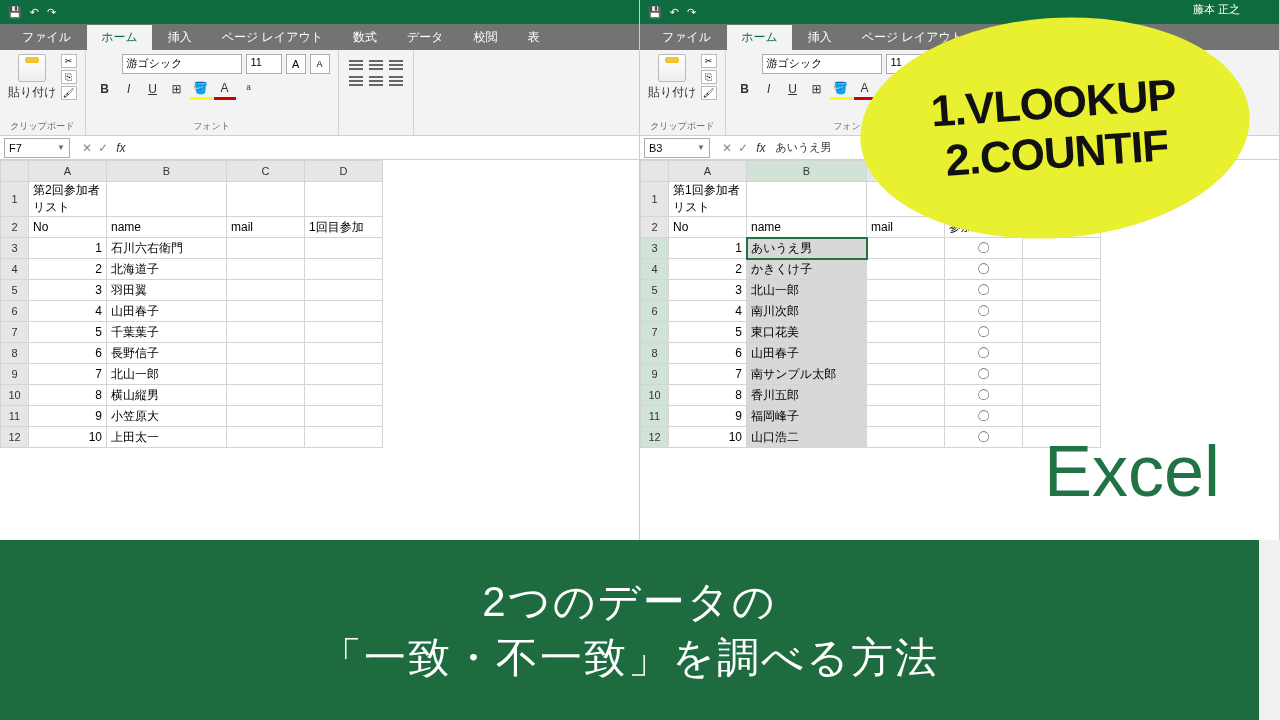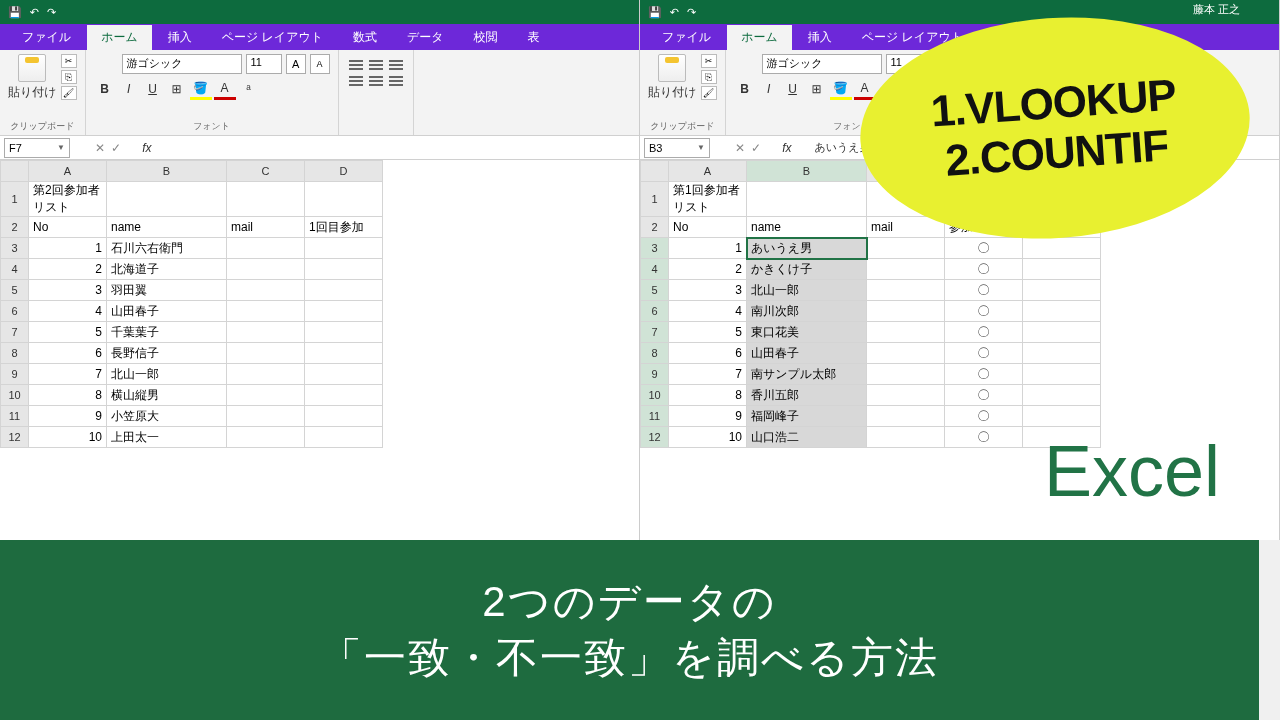--- a/index.html
+++ b/index.html
@@ -4,21 +4,21 @@
 <style>
 * { margin: 0; padding: 0; box-sizing: border-box; font-family: "Yu Gothic", "游ゴシック", sans-serif; }
 body { width: 1280px; height: 720px; background: #f0f0f0; overflow: hidden; position: relative; }
 
 .windows { display: flex; width: 1280px; height: 540px; }
 .window { flex: 1; border-right: 1px solid #ccc; background: #fff; display: flex; flex-direction: column; }
 
 .titlebar { background: #0d6b3e; height: 24px; display: flex; align-items: center; padding: 0 8px; gap: 8px; }
 .titlebar .tb-icon { color: #fff; font-size: 11px; }
 
-.tabs { background: #6d28d9; height: 26px; display: flex; align-items: flex-end; padding-left: 8px; gap: 2px; }
+.tabs { background: #737373; height: 26px; display: flex; align-items: flex-end; padding-left: 8px; gap: 2px; }
 .tab { padding: 4px 14px; color: #fff; font-size: 12px; cursor: pointer; }
 .tab.active { background: #f3f3f3; color: #0d6b3e; }
 
 .ribbon { background: #f3f3f3; height: 86px; display: flex; border-bottom: 1px solid #d0d0d0; }
 .ribbon-group { border-right: 1px solid #d4d4d4; padding: 4px 8px 2px; display: flex; flex-direction: column; justify-content: space-between; }
 .ribbon-group-label { font-size: 9px; color: #666; text-align: center; margin-top: 18px; }
 .paste-btn { display: flex; flex-direction: column; align-items: center; font-size: 12px; color: #333; gap: 2px; }
 .paste-icon { width: 28px; height: 28px; background: linear-gradient(#fff,#eee); border: 1px solid #bbb; border-radius: 2px; position: relative; }
 .paste-icon::after { content: ""; position: absolute; top: 2px; left: 6px; width: 14px; height: 6px; background: #f4c430; border-radius: 2px; }
 .mini-btns { display: flex; flex-direction: column; gap: 2px; margin-left: 4px; }
@@ -31,21 +31,21 @@
 .font-size { width: 36px; }
 .grow { font-size: 11px; border: 1px solid #ababab; background: #fff; width: 20px; height: 20px; }
 .btn-row { display: flex; gap: 2px; }
 .fmt-btn { width: 22px; height: 22px; border: none; background: transparent; font-size: 12px; color: #333; display: flex; align-items: center; justify-content: center; }
 .fmt-btn.b { font-weight: bold; }
 .fmt-btn.i { font-style: italic; }
 .fmt-btn.u { text-decoration: underline; }
 .color-under { border-bottom: 3px solid #c00; }
 .fill-under { border-bottom: 3px solid #ff0; }
 
-.namebox-row { height: 24px; border-bottom: 1px solid #d0d0d0; display: flex; align-items: center; background: #fff; gap: 13px; }
+.namebox-row { height: 24px; border-bottom: 1px solid #d0d0d0; display: flex; align-items: center; background: #fff; }
 .namebox { border: 1px solid #ababab; width: 66px; height: 20px; margin: 0 4px; font-size: 11px; padding: 1px 4px; display: flex; align-items: center; justify-content: space-between; }
 .nb-dd { color: #666; font-size: 8px; }
 .fx-btns { display: flex; gap: 6px; padding: 0 8px; color: #888; font-size: 12px; }
 .fx-label { font-style: italic; font-size: 12px; margin-right: 6px; color: #333; }
 .formula-bar { flex: 1; font-size: 11px; color: #333; padding-left: 4px; }
 
 .grid { flex: 1; overflow: hidden; background: #fff; }
 table { border-collapse: collapse; font-size: 12px; }
 th, td { border: 1px solid #d4d4d4; height: 21px; }
 th { background: #e6e6e6; font-weight: normal; color: #333; font-size: 11px; text-align: center; }

